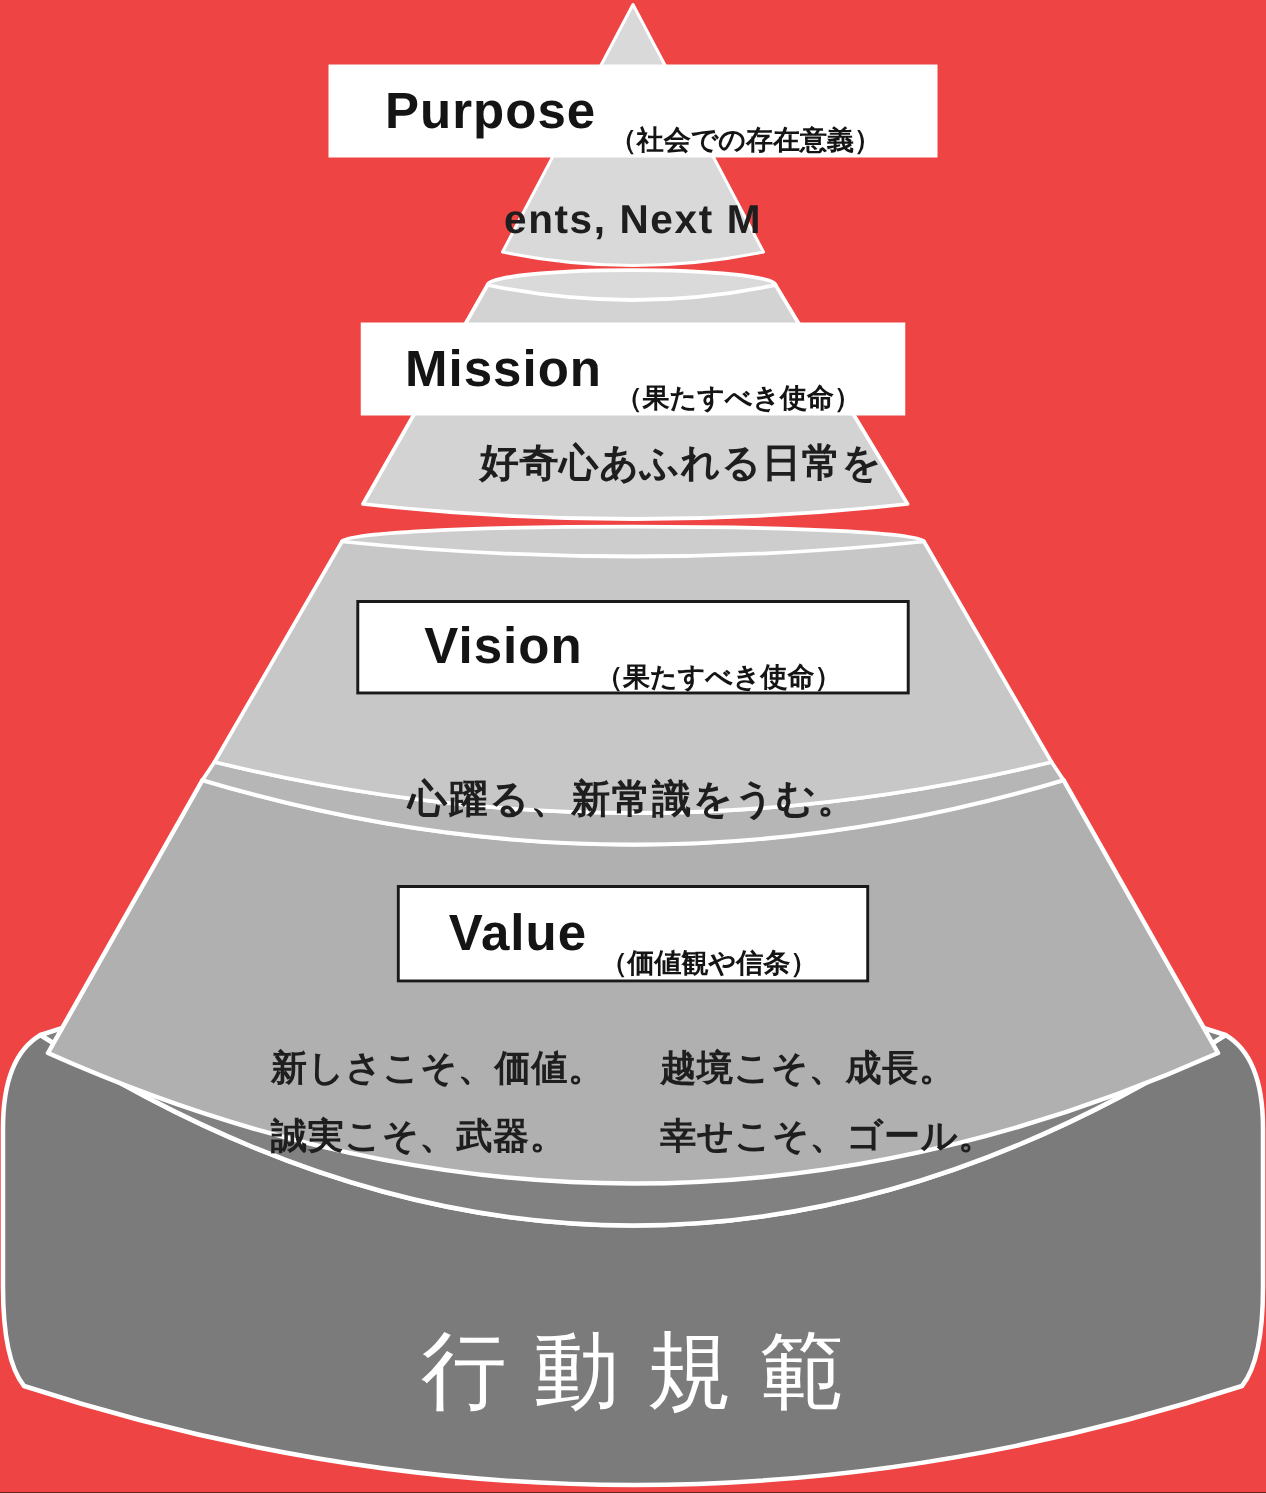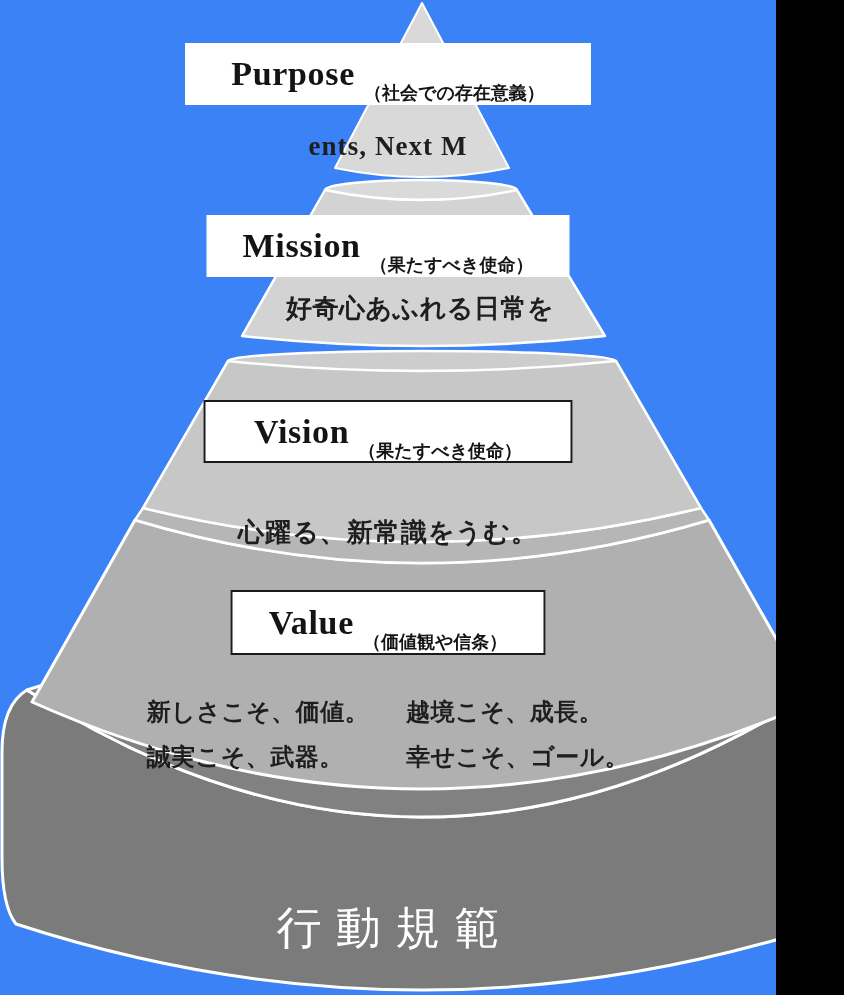--- a/index.html
+++ b/index.html
@@ -1,18 +1,18 @@
 <!DOCTYPE html>
 <html><head>
 <meta charset="utf-8">
 <style>
   html,body{margin:0;padding:0;background:#000;}
   .stage{
-    position:relative;width:776px;height:995px;background:#3b82f6;
-    overflow:hidden;font-family:Liberation Serif, serif;
+    position:relative;width:844px;height:995px;background:#ef4444;
+    overflow:hidden;font-family:Liberation Sans, sans-serif;
   }
   .cone-svg{position:absolute;left:0;top:0;}
   .label-box{
     position:absolute;left:50%;transform:translateX(-50%);
     background:#fff;display:flex;align-items:center;justify-content:center;
     gap:9px;white-space:nowrap;z-index:2;
   }
   .label-en{font-weight:700;color:#141414;font-size:34px;letter-spacing:0.02em;}
   .label-jp{font-weight:700;color:#141414;font-size:18px;position:relative;top:1px;margin-top:36px;}
   .statement{
@@ -26,21 +26,21 @@
   .st-purpose{top:131px;font-size:27px;font-weight:600;letter-spacing:0.04em;}
   .st-mission{top:294px;font-size:26px;letter-spacing:0.02em;padding-left:32px;}
   .st-vision{top:482px;font-size:26px;letter-spacing:0.04em;margin-top:36px;}
   .value-grid{
     position:absolute;top:696px;left:50%;transform:translateX(-50%);
     display:grid;grid-template-columns:auto auto;column-gap:37px;row-gap:13px;
     font-size:24px;font-weight:700;color:#1e1e1e;letter-spacing:0.02em;
     white-space:nowrap;z-index:2;
   }
   .st-base{
-    top:903px;font-size:45px;font-weight:500;color:#fff;
+    top:882px;font-size:57px;font-weight:500;color:#fff;
     letter-spacing:0.32em;text-indent:0.32em;
   }
 </style>
 </head>
 <body>
 
 <div class="stage">
 
   <svg class="cone-svg" width="844" height="995" viewBox="0 0 844 995">
 

